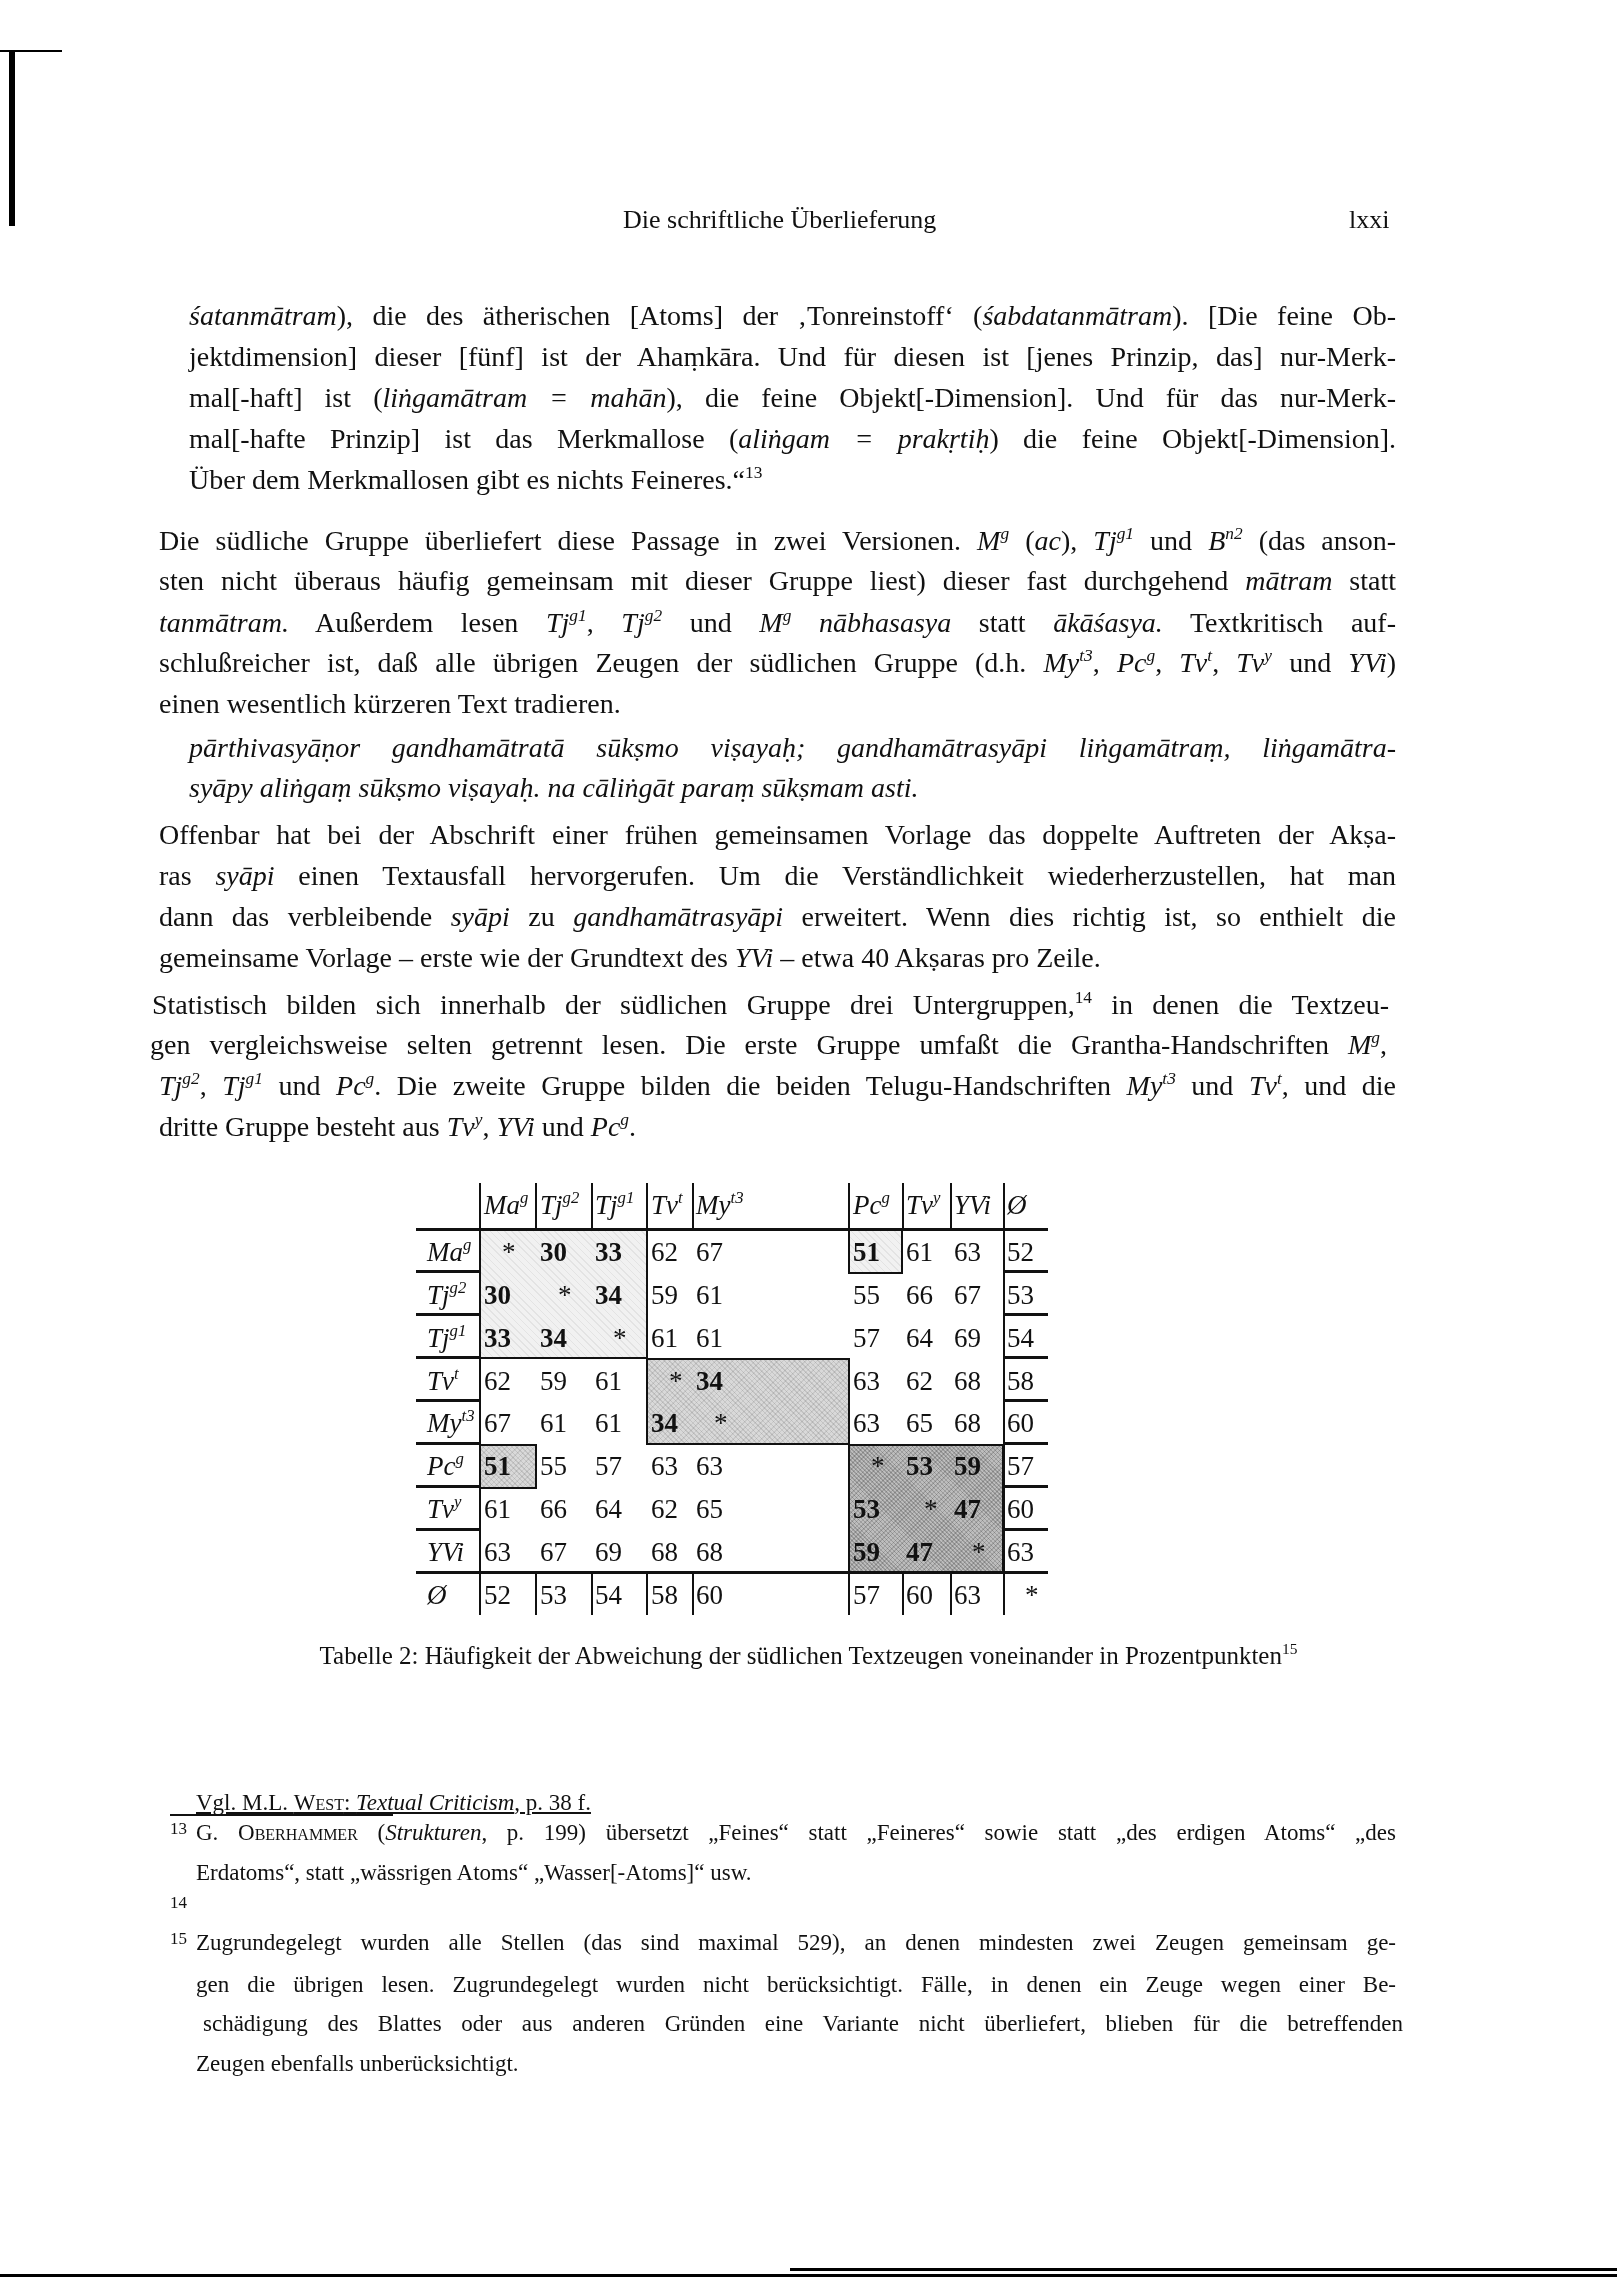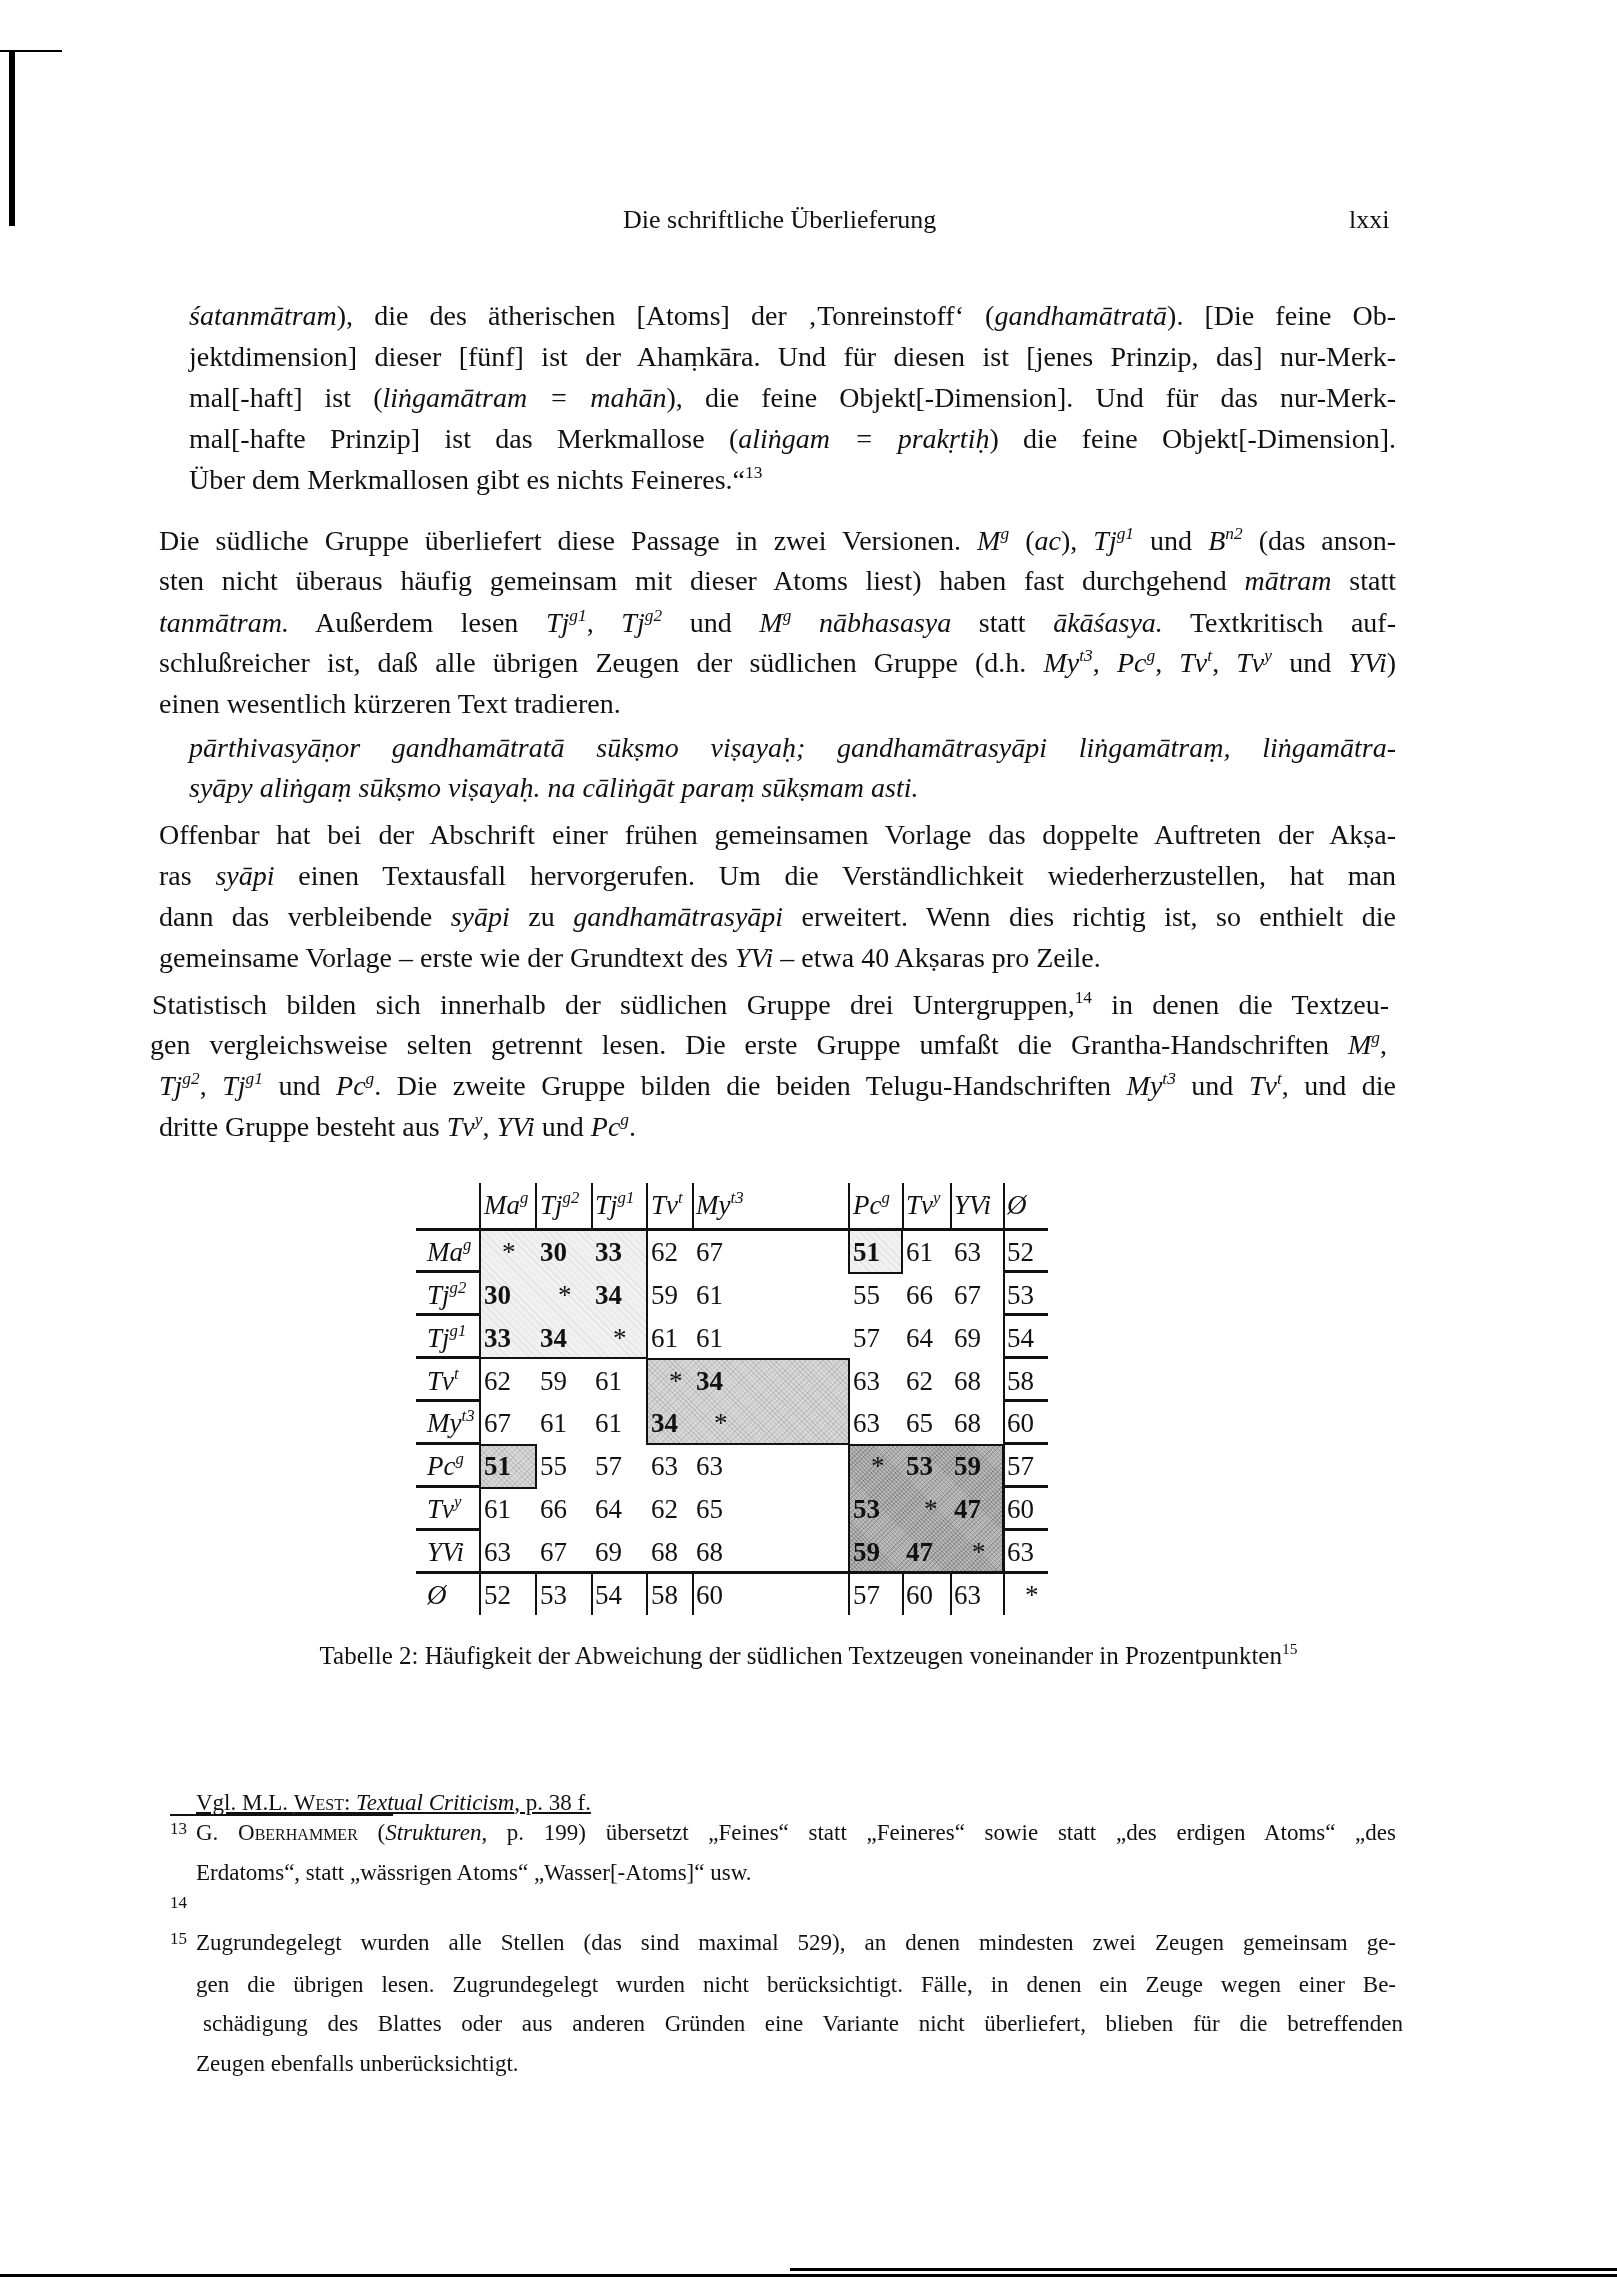--- a/index.html
+++ b/index.html
@@ -46,40 +46,40 @@
 
 <div class="crop-h"></div>
 <div class="crop-v"></div>
 <div class="bottom-rule" style="top:2274px;height:3.4px;"></div>
 <div class="bottom-rule" style="top:2268px;height:3.4px;left:790px;width:827px;"></div>
 
 <div class="running-head" id="rh" style="left: 623px;">Die schriftliche Überlieferung</div>
 <div class="page-num">lxxi</div>
 
 <div class="line justify" style="left:189px;top:299px;width:1207px;">
-  <i>śatanmātram</i><span>), die des ätherischen [Atoms] der ‚Tonreinstoff‘ (</span><i>gandhamātratā</i><span>). [Die feine Ob-</span>
+  <i>śatanmātram</i><span>), die des ätherischen [Atoms] der ‚Tonreinstoff‘ (</span><i>śabdatanmātram</i><span>). [Die feine Ob-</span>
 </div>
 <div class="line justify" style="left:189px;top:340px;width:1207px;">
   <span>jektdimension] dieser [fünf] ist der Ahaṃkāra. Und für diesen ist [jenes Prinzip, das] nur-Merk-</span>
 </div>
 <div class="line justify" style="left:189px;top:381px;width:1207px;">
   <span>mal[-haft] ist (</span><i>liṅgamātram = mahān</i><span>), die feine Objekt[-Dimension]. Und für das nur-Merk-</span>
 </div>
 <div class="line justify" style="left:189px;top:422px;width:1207px;">
   <span>mal[-hafte Prinzip] ist das Merkmallose (</span><i>aliṅgam = prakṛtiḥ</i><span>) die feine Objekt[-Dimension].</span>
 </div>
 <div class="line" style="left:189px;top:463px;">
   <span>Über dem Merkmallosen gibt es nichts Feineres.“</span><sup>13</sup>
 </div>
 
 <div class="line justify" style="left:159px;top:524px;width:1237px;">
   <span>Die südliche Gruppe überliefert diese Passage in zwei Versionen. </span><i>M</i><sup class="it">g</sup><span> (</span><i>ac</i><span>), </span><i>Tj</i><sup class="it">g1</sup><span> und </span><i>B</i><sup class="it">n2</sup><span> (das anson-</span>
 </div>
 <div class="line justify" style="left:159px;top:564px;width:1237px;">
-  <span>sten nicht überaus häufig gemeinsam mit dieser Atoms liest) haben fast durchgehend </span><i>mātram</i><span> statt</span>
+  <span>sten nicht überaus häufig gemeinsam mit dieser Gruppe liest) dieser fast durchgehend </span><i>mātram</i><span> statt</span>
 </div>
 <div class="line justify" style="left:159px;top:606px;width:1237px;">
   <i>tanmātram.</i><span> Außerdem lesen </span><i>Tj</i><sup class="it">g1</sup><span>, </span><i>Tj</i><sup class="it">g2</sup><span> und </span><i>M</i><sup class="it">g</sup><span> </span><i>nābhasasya</i><span> statt </span><i>ākāśasya.</i><span> Textkritisch auf-</span>
 </div>
 <div class="line justify" style="left:159px;top:646px;width:1237px;">
   <span>schlußreicher ist, daß alle übrigen Zeugen der südlichen Gruppe (d.h. </span><i>My</i><sup class="it">t3</sup><span>, </span><i>Pc</i><sup class="it">g</sup><span>, </span><i>Tv</i><sup class="it">t</sup><span>, </span><i>Tv</i><sup class="it">y</sup><span> und </span><i>YVi</i><span>)</span>
 </div>
 <div class="line" style="left:159px;top:687px;">
   <span>einen wesentlich kürzeren Text tradieren.</span>
 </div>

